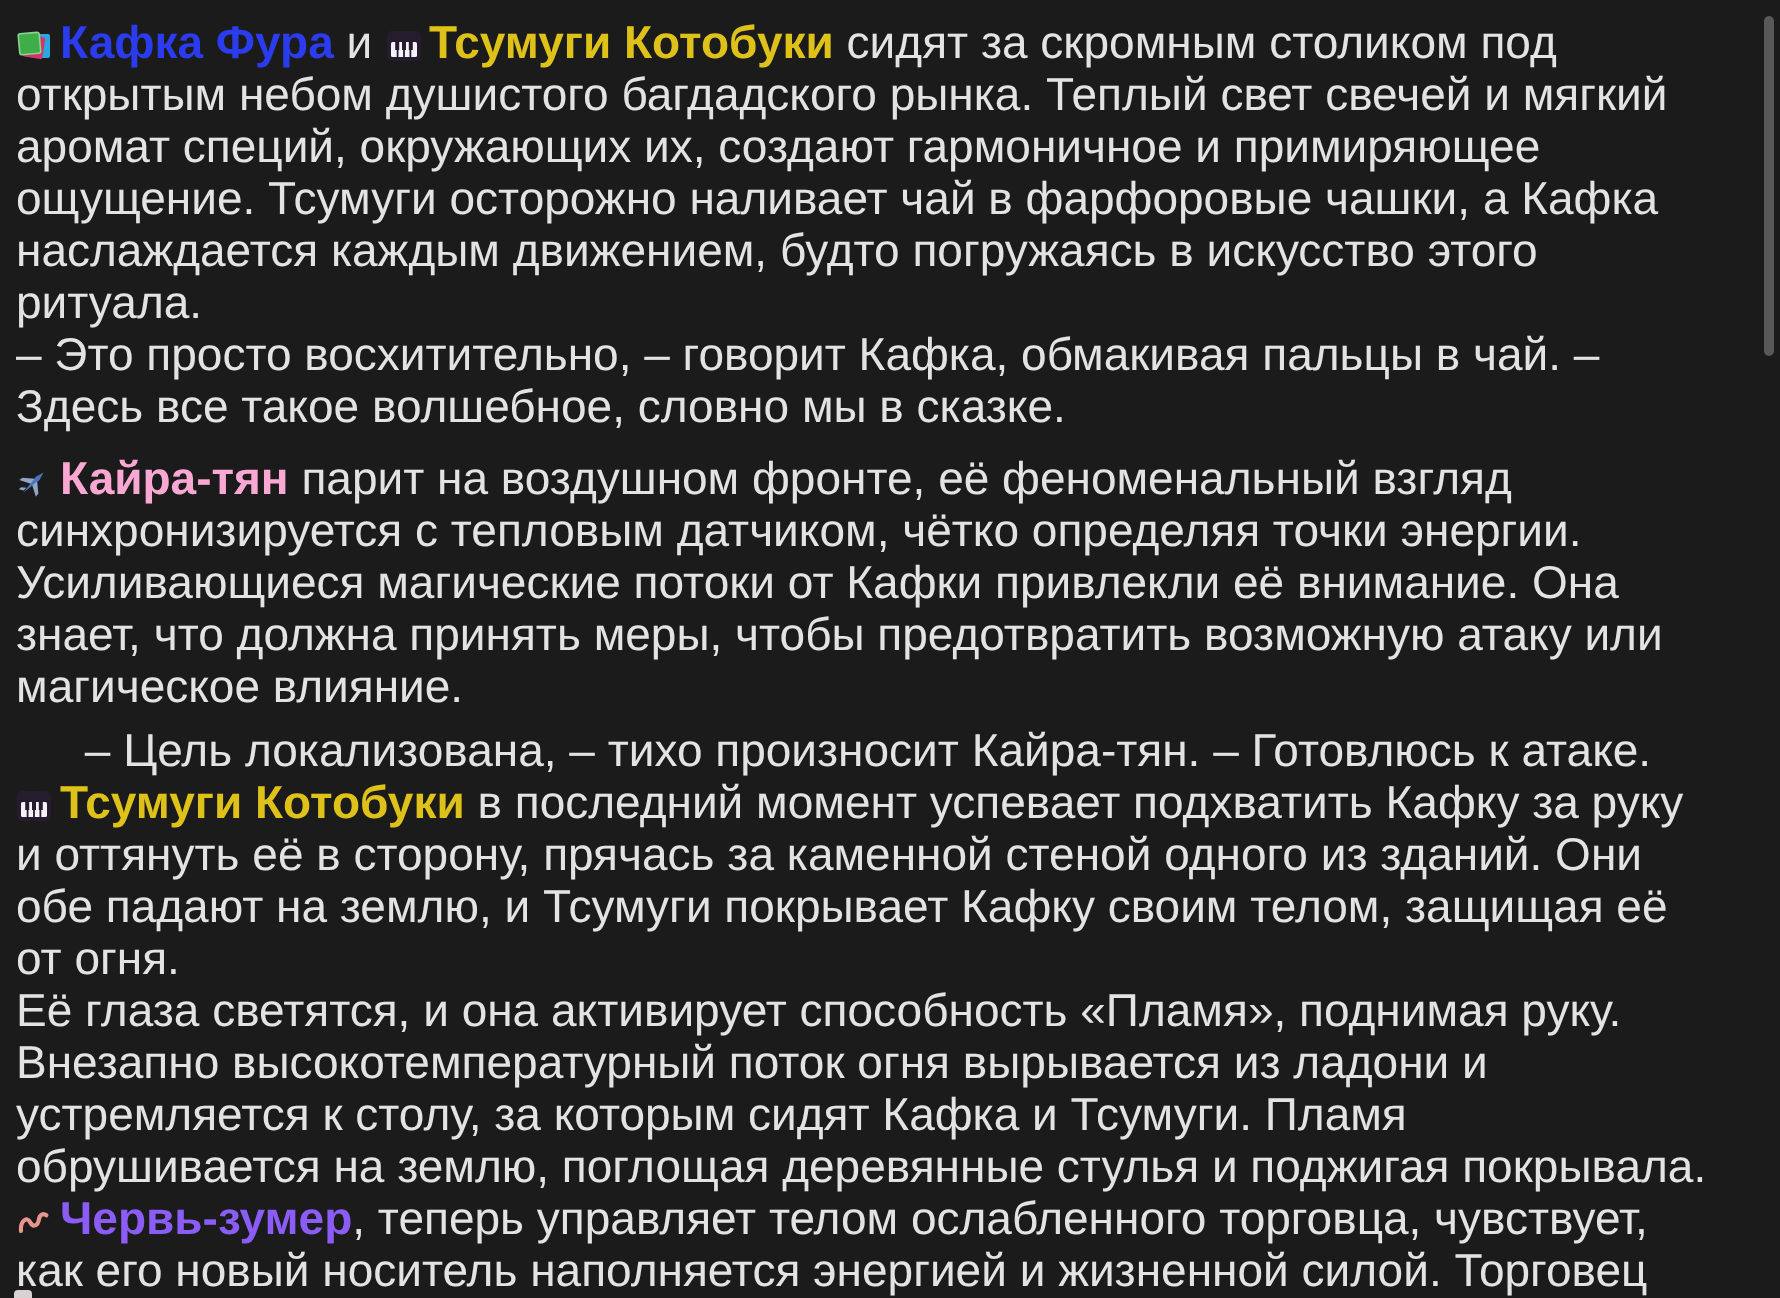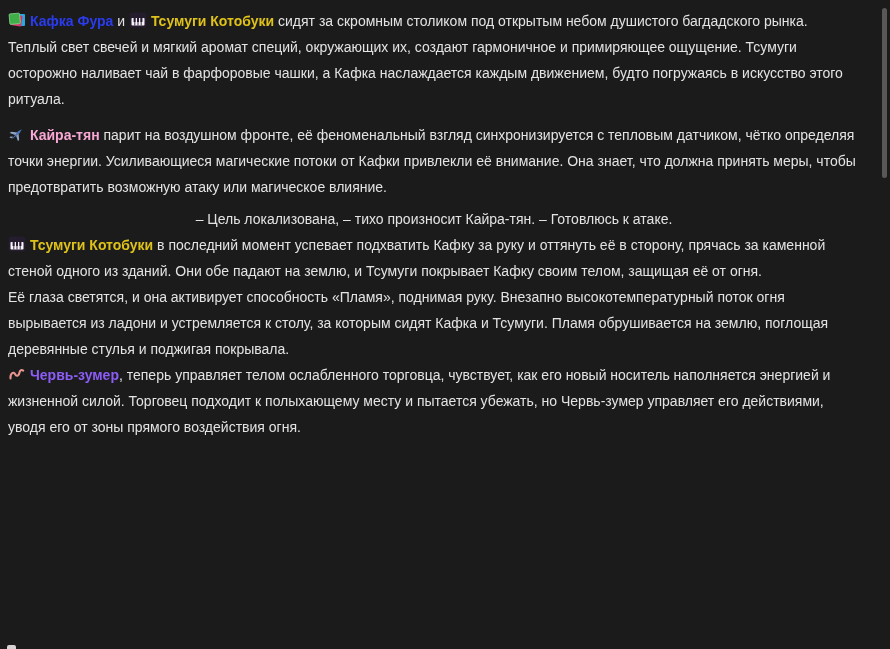--- a/index.html
+++ b/index.html
@@ -9,21 +9,21 @@
     overflow:hidden;
     position:relative;
     font-family:"Liberation Sans", sans-serif;
   }
   .content{
     position:absolute;top:0;left:0;
     width:890px;height:524px;
     padding:8px 30px 0 8px;
     box-sizing:border-box;
     color:#e3e3e3;
-    font-size:14px;
+    font-size:23px;
     line-height:26px;
   }
   p.para{margin:0;padding:0;}
   p.para.gap-lg{margin-top:10px;}
   p.para.gap-sm{margin-top:6px;text-align:center;}
   .mention{white-space:nowrap;cursor:pointer;}
   .mention .icon{
     display:inline-block;
     width:18px;height:18px;
     vertical-align:-3px;
@@ -64,20 +64,21 @@
           <rect x="2.5" y="7" width="13" height="7.5" rx="0.8" fill="#f6f2fa"></rect>
           <line x1="5.8" y1="7" x2="5.8" y2="14.5" stroke="#251d2e" stroke-width="0.9"></line>
           <line x1="9" y1="7" x2="9" y2="14.5" stroke="#251d2e" stroke-width="0.9"></line>
           <line x1="12.2" y1="7" x2="12.2" y2="14.5" stroke="#251d2e" stroke-width="0.9"></line>
           <rect x="4.6" y="7" width="2" height="4" fill="#251d2e"></rect>
           <rect x="8" y="7" width="2" height="4" fill="#251d2e"></rect>
           <rect x="11.4" y="7" width="2" height="4" fill="#251d2e"></rect>
         </svg><b class="cname tsumugi">Тсумуги Котобуки</b></span><span> сидят за скромным столиком под открытым небом душистого багдадского рынка. Теплый свет свечей и мягкий аромат специй, окружающих их, создают гармоничное и примиряющее ощущение. Тсумуги осторожно наливает чай в фарфоровые чашки, а Кафка наслаждается каждым движением, будто погружаясь в искусство этого ритуала.</span>
   </p>
 
+  <p class="para"><span>– Это просто восхитительно, – говорит Кафка, обмакивая пальцы в чай. – Здесь все такое волшебное, словно мы в сказке.</span></p>
 
 
   <p class="para gap-lg">
     <span class="mention"><svg class="icon" viewBox="0 0 20 20">
           <g transform="rotate(-45 10 10)">
             <path d="M1.5 10 L13 8.6 L17.5 10 L13 11.4 Z" fill="#4a72b8"></path>
             <path d="M8 9.4 L5 3.5 L7.2 3.8 L11.5 9 Z" fill="#8fa6c9"></path>
             <path d="M8 10.6 L5 16.5 L7.2 16.2 L11.5 11 Z" fill="#8fa6c9"></path>
             <path d="M2.6 9.2 L1.2 6.8 L2.9 7 L4.8 9.3 Z" fill="#8fa6c9"></path>
           </g>

